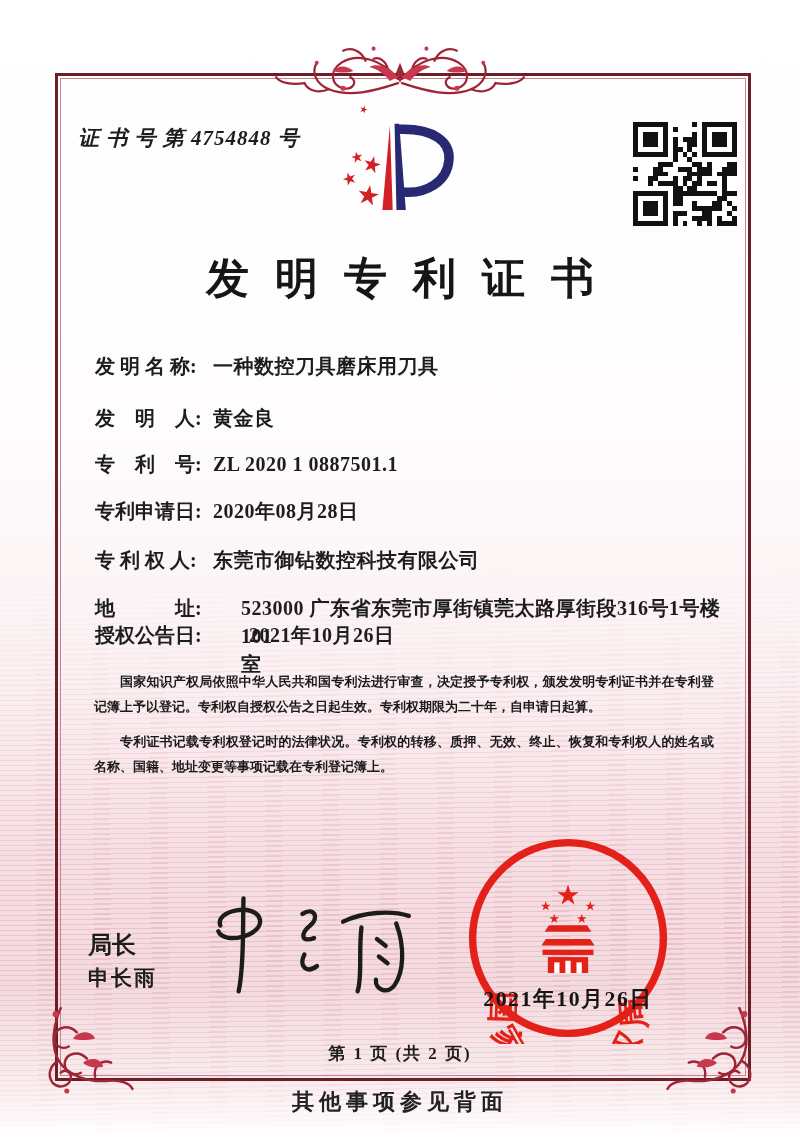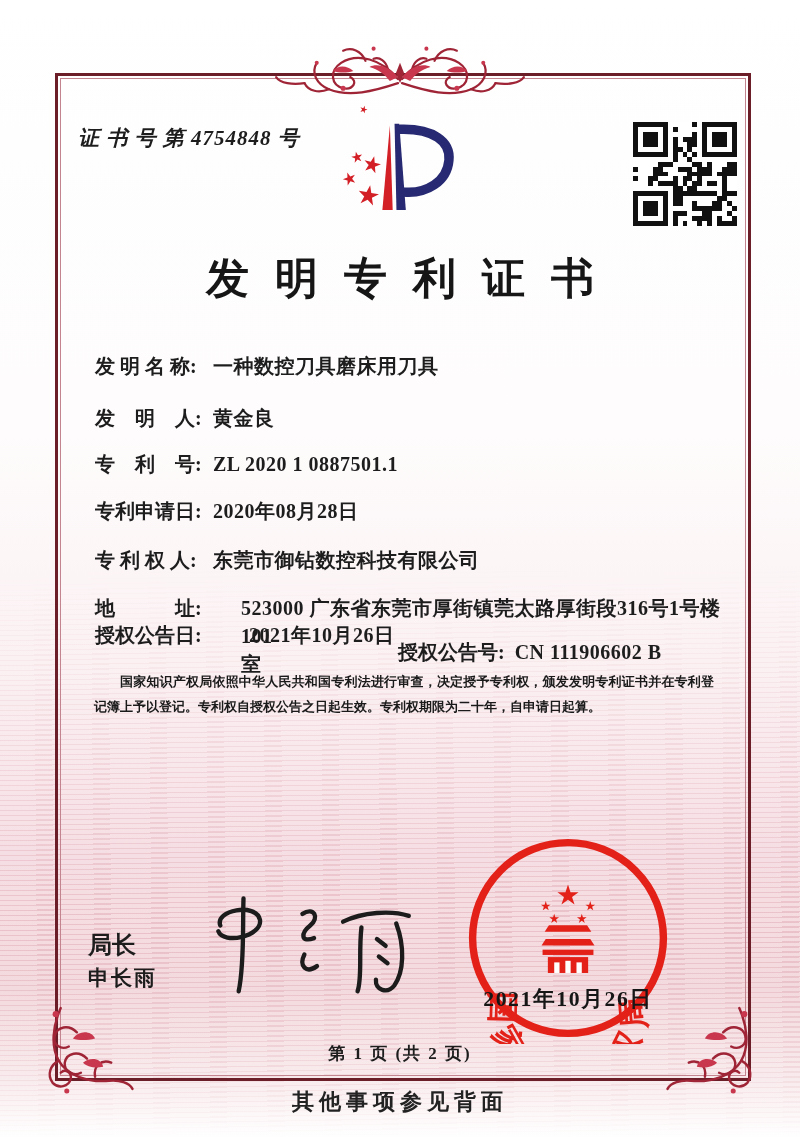--- a/index.html
+++ b/index.html
@@ -165,27 +165,24 @@
     <span class="val">东莞市御钻数控科技有限公司</span>
   </div>
   <div class="frow row-address">
     <span class="lbl">地　　　址:</span>
     <span class="val addr-val"><span>523000 广东省东莞市厚街镇莞太路厚街段316号1号楼101</span><br><span>室</span></span>
   </div>
   <div class="frow row-grantdate">
     <span class="lbl">授权公告日:</span>
     <span class="val">2021年10月26日</span>
   </div>
-  <div class="frow row-grantno">
-    <span class="lbl">授权公告号:</span>
-    <span class="val">CN 111906602 B</span>
-  </div>
 
   <div class="paras">
     <p>国家知识产权局依照中华人民共和国专利法进行审查，决定授予专利权，颁发发明专利证书并在专利登记簿上予以登记。专利权自授权公告之日起生效。专利权期限为二十年，自申请日起算。</p>
+    <p>专利证书记载专利权登记时的法律状况。专利权的转移、质押、无效、终止、恢复和专利权人的姓名或名称、国籍、地址变更等事项记载在专利登记簿上。</p>
   </div>
 
   <div class="issuer-role">局长</div>
   <div class="issuer-name">申长雨</div>
 
   <svg class="signature" viewBox="0 0 240 120">
     <g fill="none" stroke="#1c1c1c" stroke-width="4.5" stroke-linecap="round">
       <path d="M45,16 C44,46 46,84 40,112"></path>
       <path d="M21,44 C15,28 58,20 62,38 C65,55 24,64 19,50"></path>
       <path d="M106,32 C118,24 124,36 114,44 C104,52 104,62 118,57"></path>

